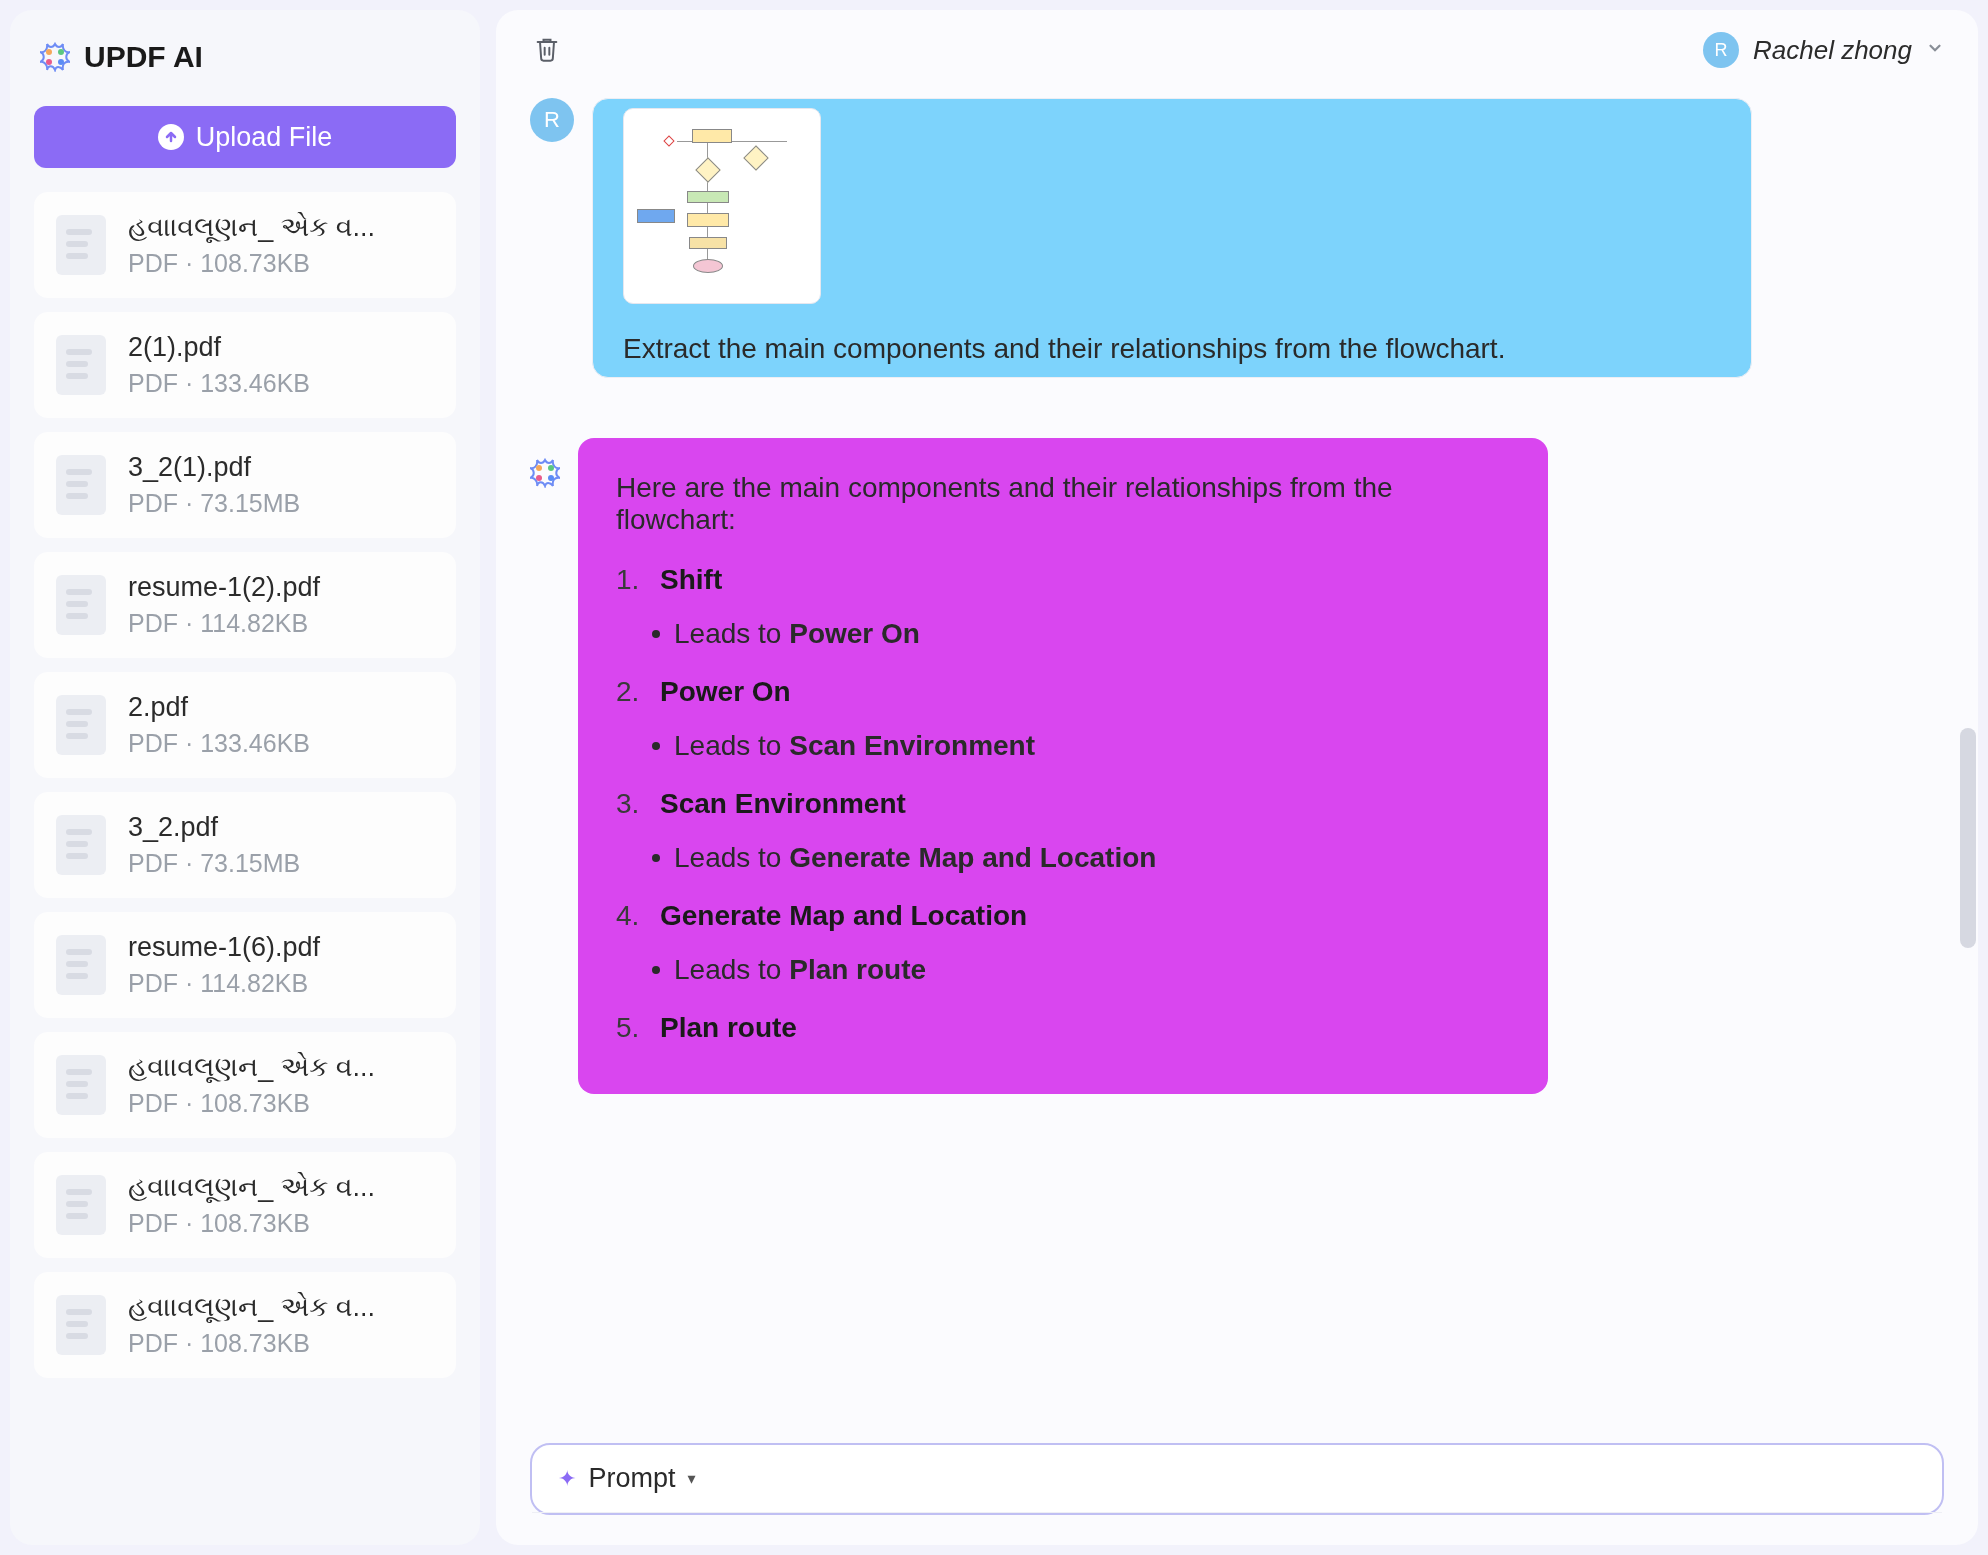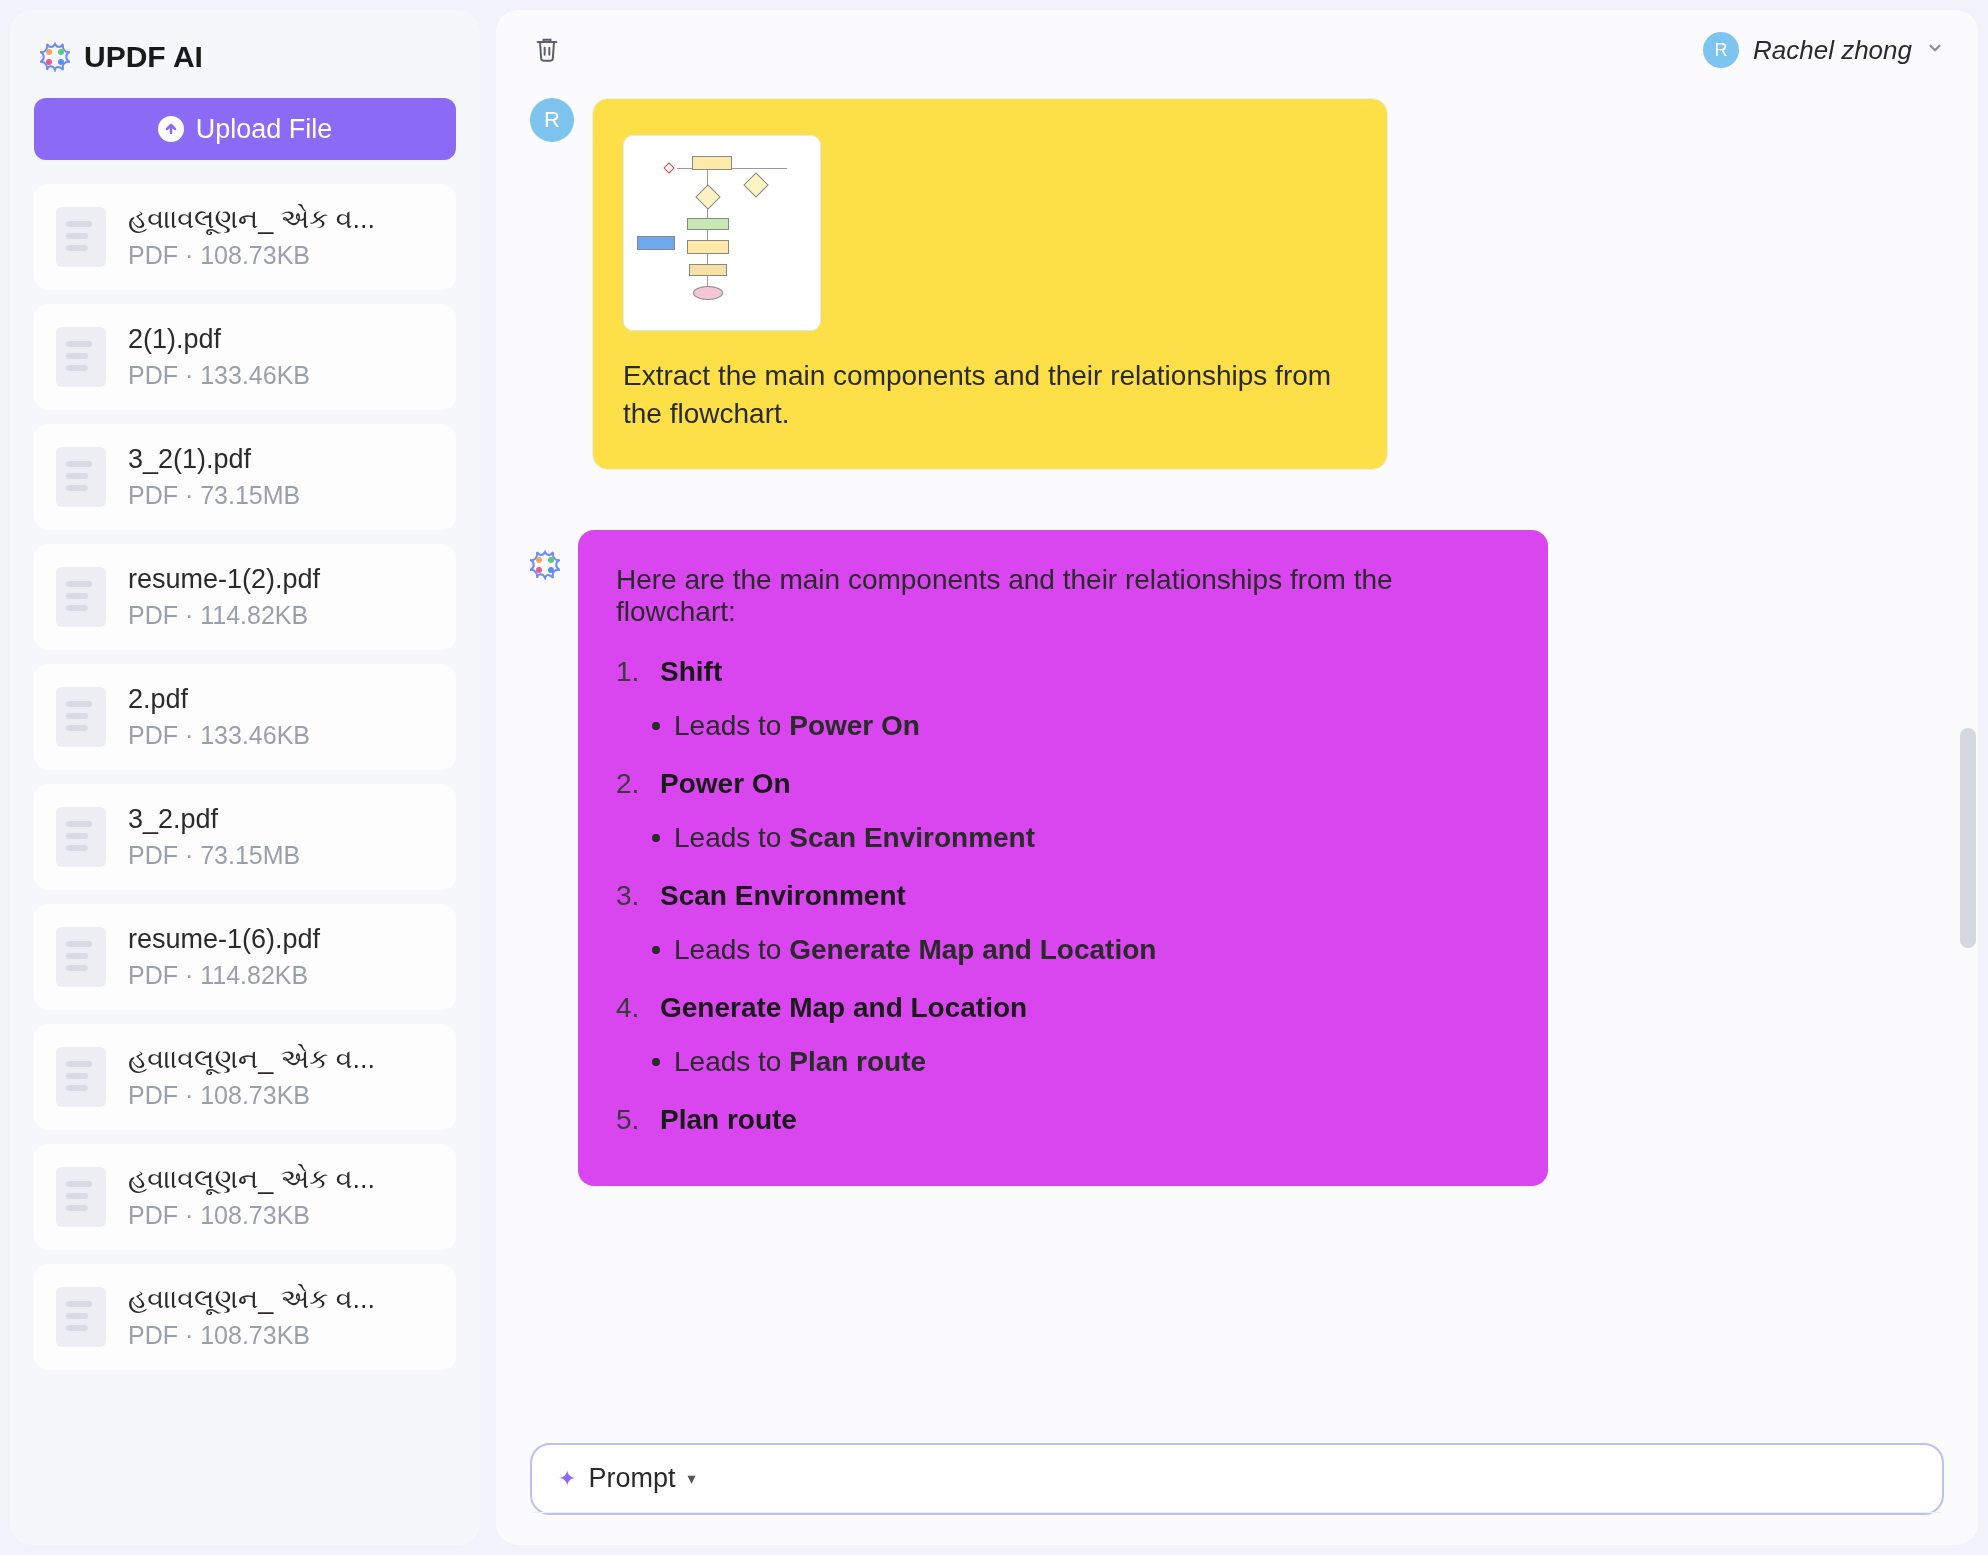--- a/index.html
+++ b/index.html
@@ -51,20 +51,21 @@
   height: 62px;
   width: 100%;
   font-size: 27px;
   font-weight: 500;
   display: flex;
   align-items: center;
   justify-content: center;
   gap: 12px;
   cursor: pointer;
   margin-bottom: 24px;
+  margin-top: 8px;
 }
 .upload-btn .up-icon {
   width: 26px; height: 26px; background:#fff; border-radius:50%;
   display:flex; align-items:center; justify-content:center;
   color:#8b6bf5; font-weight:700;
 }
 .file-list {
   flex: 1;
   overflow-y: hidden;
   display: flex;
@@ -143,25 +144,25 @@
 .chev { color:#8a8f98; }
 
 .chat-area {
   flex:1;
   overflow-y:auto;
   padding: 20px 34px 10px 34px;
   position: relative;
 }
 .msg-block { display:flex; gap:18px; align-items:flex-start; }
 .user-msg-card {
-  background:#fde047;
+  background:#7dd3fc;
   border: 1px solid #edeef4;
   border-radius: 16px;
-  padding: 36px 30px;
-  width: 796px;
+  padding: 9px 30px;
+  width: 1160px;
 }
 .attach-thumb {
   width: 198px; height:196px; border:1px solid #e5e7ef; border-radius:10px;
   background:#fff; margin-bottom:26px;
   display:flex; align-items:center; justify-content:center;
 }
 .user-text { font-size:28px; color:#2a2a2a; line-height:1.35; }
 
 .ai-msg-block { display:flex; gap:18px; align-items:flex-start; margin-top:60px; }
 .ai-logo {

